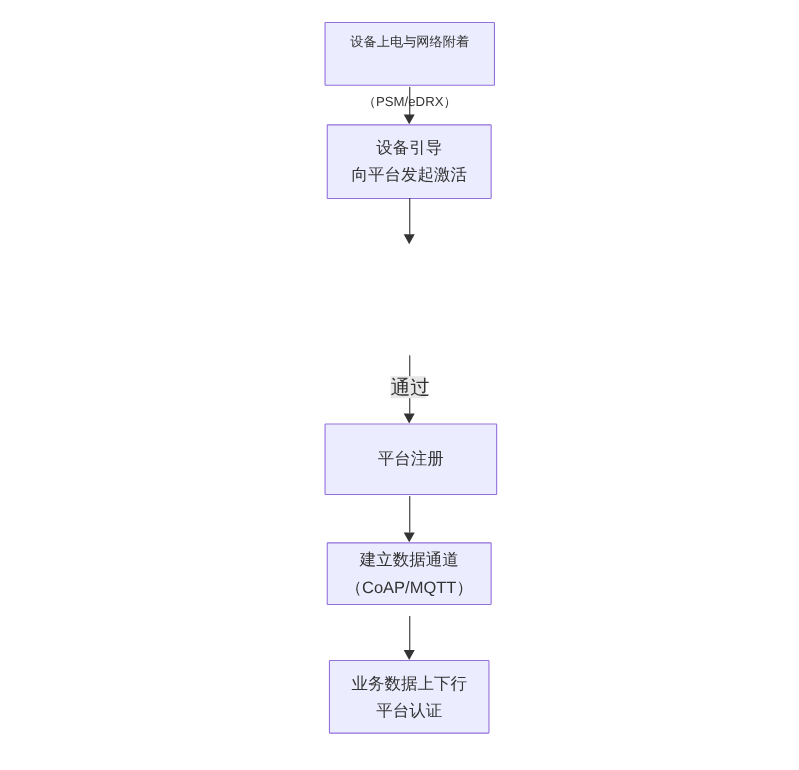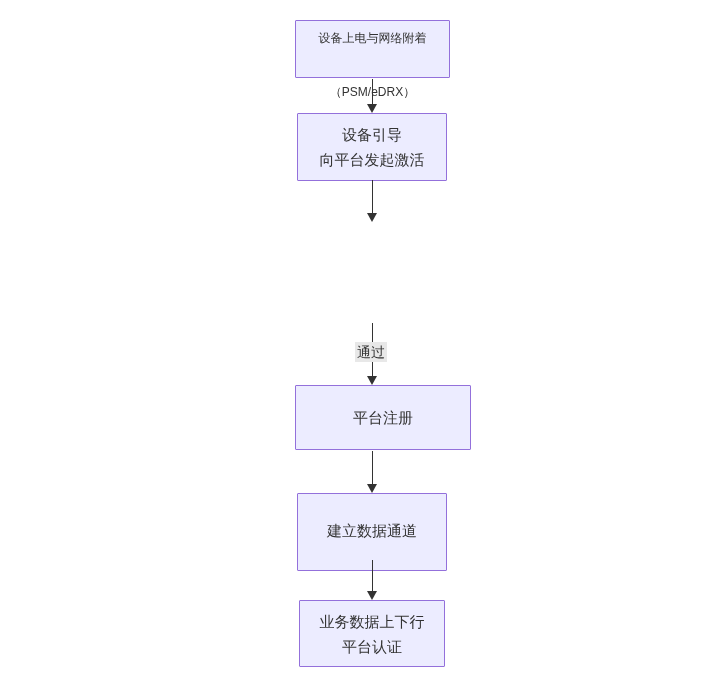--- a/index.html
+++ b/index.html
@@ -88,30 +88,30 @@
     white-space: nowrap;
   }
   .edge-label {
     position: absolute;
     left: 355px;
     top: 342px;
     width: 32px;
     height: 20px;
     background: var(--label-bg);
     color: var(--text);
-    font-size: 14px;
+    font-size: 18px;
     line-height: 20px;
     text-align: center;
     white-space: nowrap;
   }
   
   #node-1 { left: 295px; top: 20px;  width: 155px; height: 58px; }
   #node-2 { left: 297px; top: 113px; width: 150px; height: 68px; }
-  #node-4 { left: 295px; top: 385px; width: 176px; height: 65px; }
-  #node-5 { left: 297px; top: 493px; width: 150px; height: 78px; font-family: Liberation Mono, monospace; }
+  #node-4 { left: 295px; top: 385px; width: 157px; height: 65px; }
+  #node-5 { left: 297px; top: 493px; width: 150px; height: 57px; }
   #node-6 { left: 299px; top: 600px; width: 146px; height: 67px; }
   
   #edge-1-line { left: 372px; top: 79px;  height: 26px; }
   #edge-1-head { left: 367px; top: 104px; }
   #edge-2-line { left: 372px; top: 180px; height: 33px; }
   #edge-2-head { left: 367px; top: 213px; }
   #edge-3-line { left: 372px; top: 323px; height: 53px; }
   #edge-3-head { left: 367px; top: 376px; }
   #edge-4-line { left: 372px; top: 451px; height: 33px; }
   #edge-4-head { left: 367px; top: 484px; }
@@ -146,20 +146,21 @@
 
   <div class="node" id="node-4">
     <div class="line">平台注册</div>
   </div>
 
   <div class="edge-line" id="edge-4-line"></div>
   <div class="arrow-head" id="edge-4-head"></div>
 
   <div class="node" id="node-5">
     <div class="line">建立数据通道</div>
+    <div class="line">（CoAP/MQTT）</div>
   </div>
 
   <div class="edge-line" id="edge-5-line"></div>
   <div class="arrow-head" id="edge-5-head"></div>
 
   <div class="node" id="node-6">
     <div class="line">业务数据上下行</div>
     <div class="line">平台认证</div>
   </div>
 

